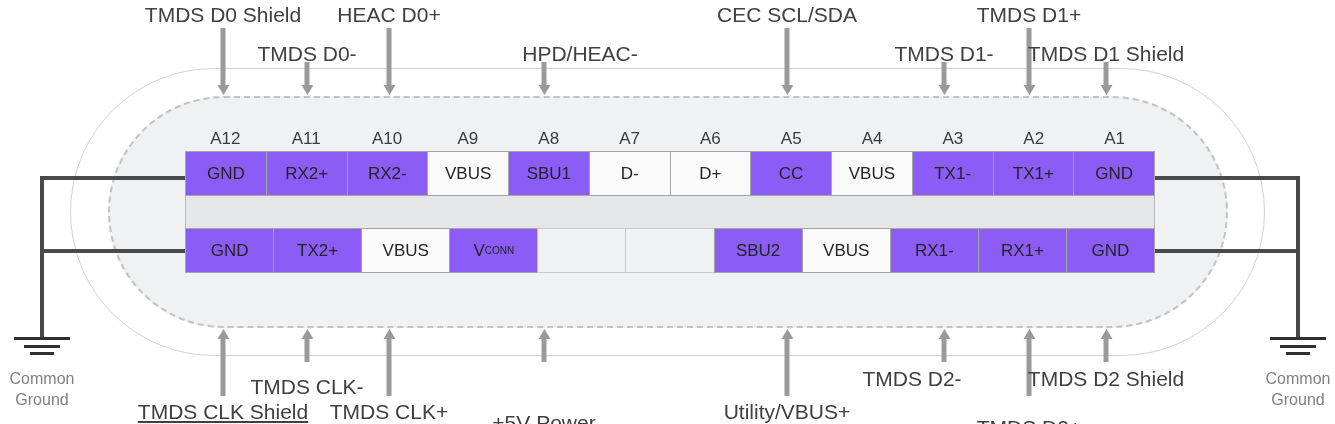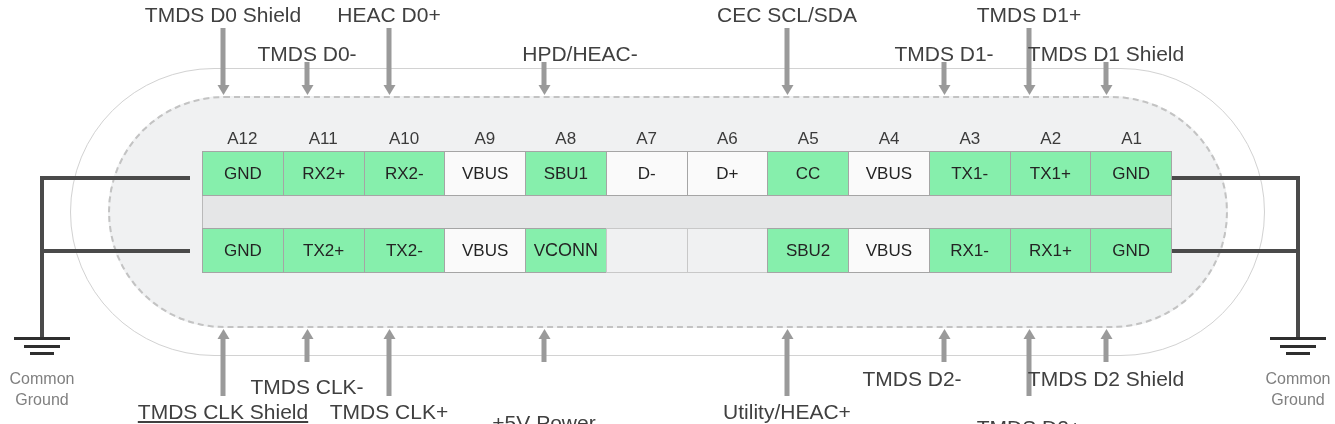--- a/index.html
+++ b/index.html
@@ -46,21 +46,21 @@
     width: 1120px;
     height: 232px;
     border: 2px dashed #c3c3c3;
     border-radius: 116px;
     background: transparent;
     box-sizing: border-box;
   }
   
   .pin-area {
     position: absolute;
-    left: 202px;
+    left: 185px;
     top: 127px;
     width: 970px;
     height: 170px;
   }
   .row-ids {
     display: flex;
     width: 970px;
     height: 24px;
   }
   .row-ids .id {
@@ -80,35 +80,35 @@
     display: flex;
     align-items: center;
     justify-content: center;
     font-size: 17px;
     box-sizing: border-box;
     border: 1px solid #8d8d8d;
     margin-left: -1px;
   }
   .cell:first-child { margin-left: 0; }
   .cell.orange {
-    background: #86efac;
+    background: #8b5cf6;
     color: #242424;
     border-color: #a5a5a5;
   }
   .cell.white {
     background: #fafafa;
     color: #242424;
     border-color: #a5a5a5;
   }
   .cell.empty {
     background: #f0f1f2;
     border-color: #c8c8c8;
   }
   .cell .sc {
-    font-size: 18px;
+    font-size: 10px;
   }
   .mid-band {
     width: 970px;
     height: 32px;
     background: #e5e6e7;
     border-left: 1px solid #b9b9b9;
     border-right: 1px solid #b9b9b9;
     box-sizing: border-box;
   }
   
@@ -248,23 +248,20 @@
           <span>GND</span>
         </div>
       </div>
     <div class="mid-band"></div>
     <div class="row-cells" id="bottom-cells">
         <div class="cell orange">
           <span>GND</span>
         </div>
         <div class="cell orange">
           <span>TX2+</span>
-        </div>
-        <div class="cell orange">
-          <span>TX2-</span>
         </div>
         <div class="cell white">
           <span>VBUS</span>
         </div>
         <div class="cell orange">
           <span>V</span>
           <span class="sc">CONN</span>
         </div>
         <div class="cell empty"></div>
         <div class="cell empty"></div>
@@ -304,21 +301,21 @@
       <div class="callout" style="left: 1106px; top: 42px;">TMDS D1 Shield</div>
       <div class="arrow down" style="left: 1106px; top: 62px; height: 24px;"></div>
       <div class="callout" style="left: 223px; top: 400px; text-decoration: underline;">TMDS CLK Shield</div>
       <div class="arrow up" style="left: 223px; top: 338px; height: 58px;"></div>
       <div class="callout" style="left: 307px; top: 375px;">TMDS CLK-</div>
       <div class="arrow up" style="left: 307px; top: 338px; height: 24px;"></div>
       <div class="callout" style="left: 389px; top: 400px;">TMDS CLK+</div>
       <div class="arrow up" style="left: 389px; top: 338px; height: 58px;"></div>
       <div class="callout" style="left: 544px; top: 367px; margin-top: 44px;">+5V Power</div>
       <div class="arrow up" style="left: 544px; top: 338px; height: 24px;"></div>
-      <div class="callout" style="left: 787px; top: 400px;">Utility/HEAC+</div>
+      <div class="callout" style="left: 787px; top: 400px;">Utility/VBUS+</div>
       <div class="arrow up" style="left: 787px; top: 338px; height: 58px;"></div>
       <div class="callout" style="left: 912px; top: 367px;">TMDS D2-</div>
       <div class="arrow up" style="left: 944px; top: 338px; height: 24px;"></div>
       <div class="callout" style="left: 1029px; top: 416px;">TMDS D2+</div>
       <div class="arrow up" style="left: 1029px; top: 338px; height: 58px;"></div>
       <div class="callout" style="left: 1106px; top: 367px;">TMDS D2 Shield</div>
       <div class="arrow up" style="left: 1106px; top: 338px; height: 24px;"></div>
     </div>
 
 </div>

